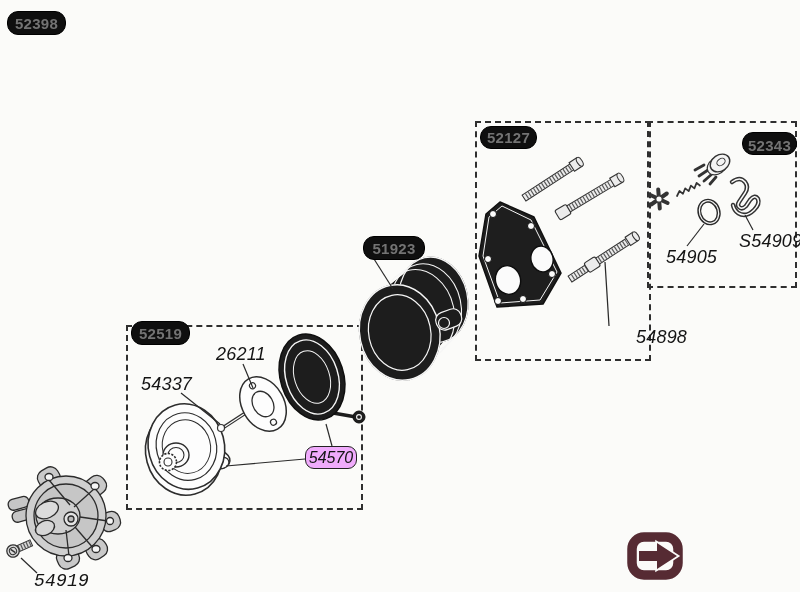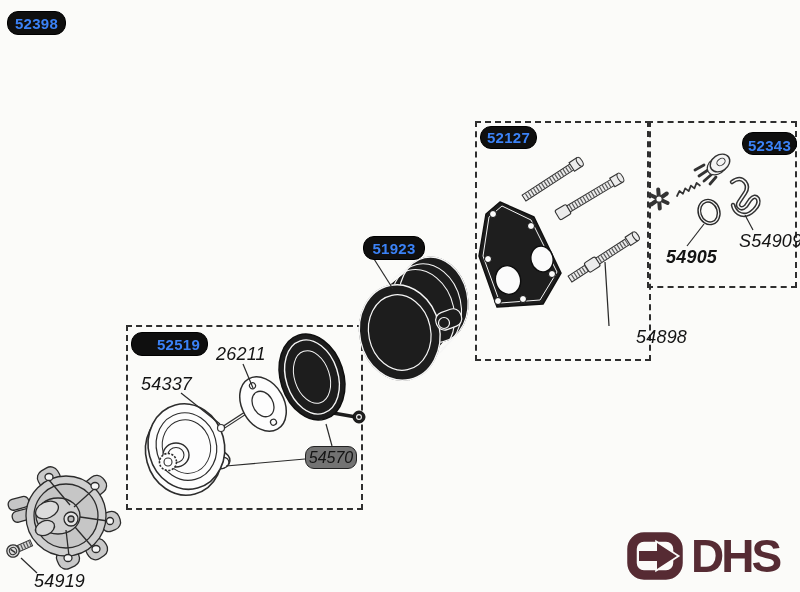--- a/index.html
+++ b/index.html
@@ -6,31 +6,31 @@
   .stage{
     position:relative;width:800px;height:592px;overflow:hidden;
     background:#fbfbf9;
     font-family:"Liberation Sans",sans-serif;
   }
   .art{position:absolute;left:0;top:0;}
   .kitbox{
     position:absolute;border:2px dashed #2f2f2f;background:transparent;
   }
   .pill{
-    position:absolute;background:#0f0f0f;color:#3b82f6;border-radius:11px;
+    position:absolute;background:#0f0f0f;color:#737373;border-radius:11px;
     display:flex;align-items:center;justify-content:center;
     font-weight:bold;font-size:15px;letter-spacing:.3px;
     border:1px solid #000;
   }
   .ptnum{
     position:absolute;font-style:italic;font-size:18px;color:#141414;
     white-space:nowrap;letter-spacing:.2px;
   }
   .outline-pill{
-    position:absolute;background:#737373;border:1.6px solid #222;border-radius:9px;
+    position:absolute;background:#f0abfc;border:1.6px solid #222;border-radius:9px;
     display:flex;align-items:center;justify-content:center;
     font-style:italic;font-size:16px;color:#141414;
   }
   .logo{
     position:absolute;left:627px;top:531px;display:flex;align-items:center;
   }
   .logo-text{
     font-weight:bold;font-size:46px;line-height:46px;color:#562b33;
     letter-spacing:-3px;margin-left:2px;
   }
@@ -210,44 +210,43 @@
       <line x1="609" y1="326" x2="605" y2="262"></line>
       <line x1="687" y1="246" x2="704" y2="224"></line>
       <line x1="753" y1="230" x2="745" y2="215"></line>
       <line x1="37" y1="573" x2="21" y2="558"></line>
     </g>
   </svg>
 
   <div class="pill" style="left:7px;top:11px;width:57px;height:22px;">
     <span>52398</span>
   </div>
-  <div class="pill" style="left:131px;top:332px;width:57px;height:22px;padding-left:18px;">
+  <div class="pill" style="left:131px;top:321px;width:57px;height:22px;">
     <span>52519</span>
   </div>
   <div class="pill" style="left:343px;top:236px;width:60px;height:22px;margin-left:20px;">
     <span>51923</span>
   </div>
   <div class="pill" style="left:480px;top:126px;width:55px;height:21px;">
     <span>52127</span>
   </div>
   <div class="pill" style="left:742px;top:132px;width:53px;height:21px;align-items:flex-end;">
     <span>52343</span>
   </div>
 
   <div class="ptnum" style="left:216px;top:344px;">26211</div>
   <div class="ptnum" style="left:141px;top:374px;">54337</div>
   <div class="outline-pill" style="left:305px;top:446px;width:50px;height:21px;">
     <span>54570</span>
   </div>
   <div class="ptnum" style="left:592px;top:327px;margin-left:44px;">54898</div>
-  <div class="ptnum" style="left:666px;top:247px;font-weight:bold;">54905</div>
+  <div class="ptnum" style="left:666px;top:247px;">54905</div>
   <div class="ptnum" style="left:739px;top:231px;">S54909</div>
-  <div class="ptnum" style="left:34px;top:571px;">54919</div>
+  <div class="ptnum" style="left:34px;top:571px;font-family:Liberation Mono, monospace;">54919</div>
 
   <div class="logo">
     <svg width="62" height="50" viewBox="0 0 62 50">
       <rect x="5" y="6" width="46" height="38" rx="12" fill="none" stroke="#562b33" stroke-width="9.5"></rect>
       <polygon points="12,20 30,20 30,12 50,25 30,38 30,30 12,30" fill="#562b33" stroke="#fbfbf9" stroke-width="3.5" paint-order="stroke"></polygon>
     </svg>
-    <span class="logo-text">DHS</span>
   </div>
 
 </div>
 
 </body></html>

